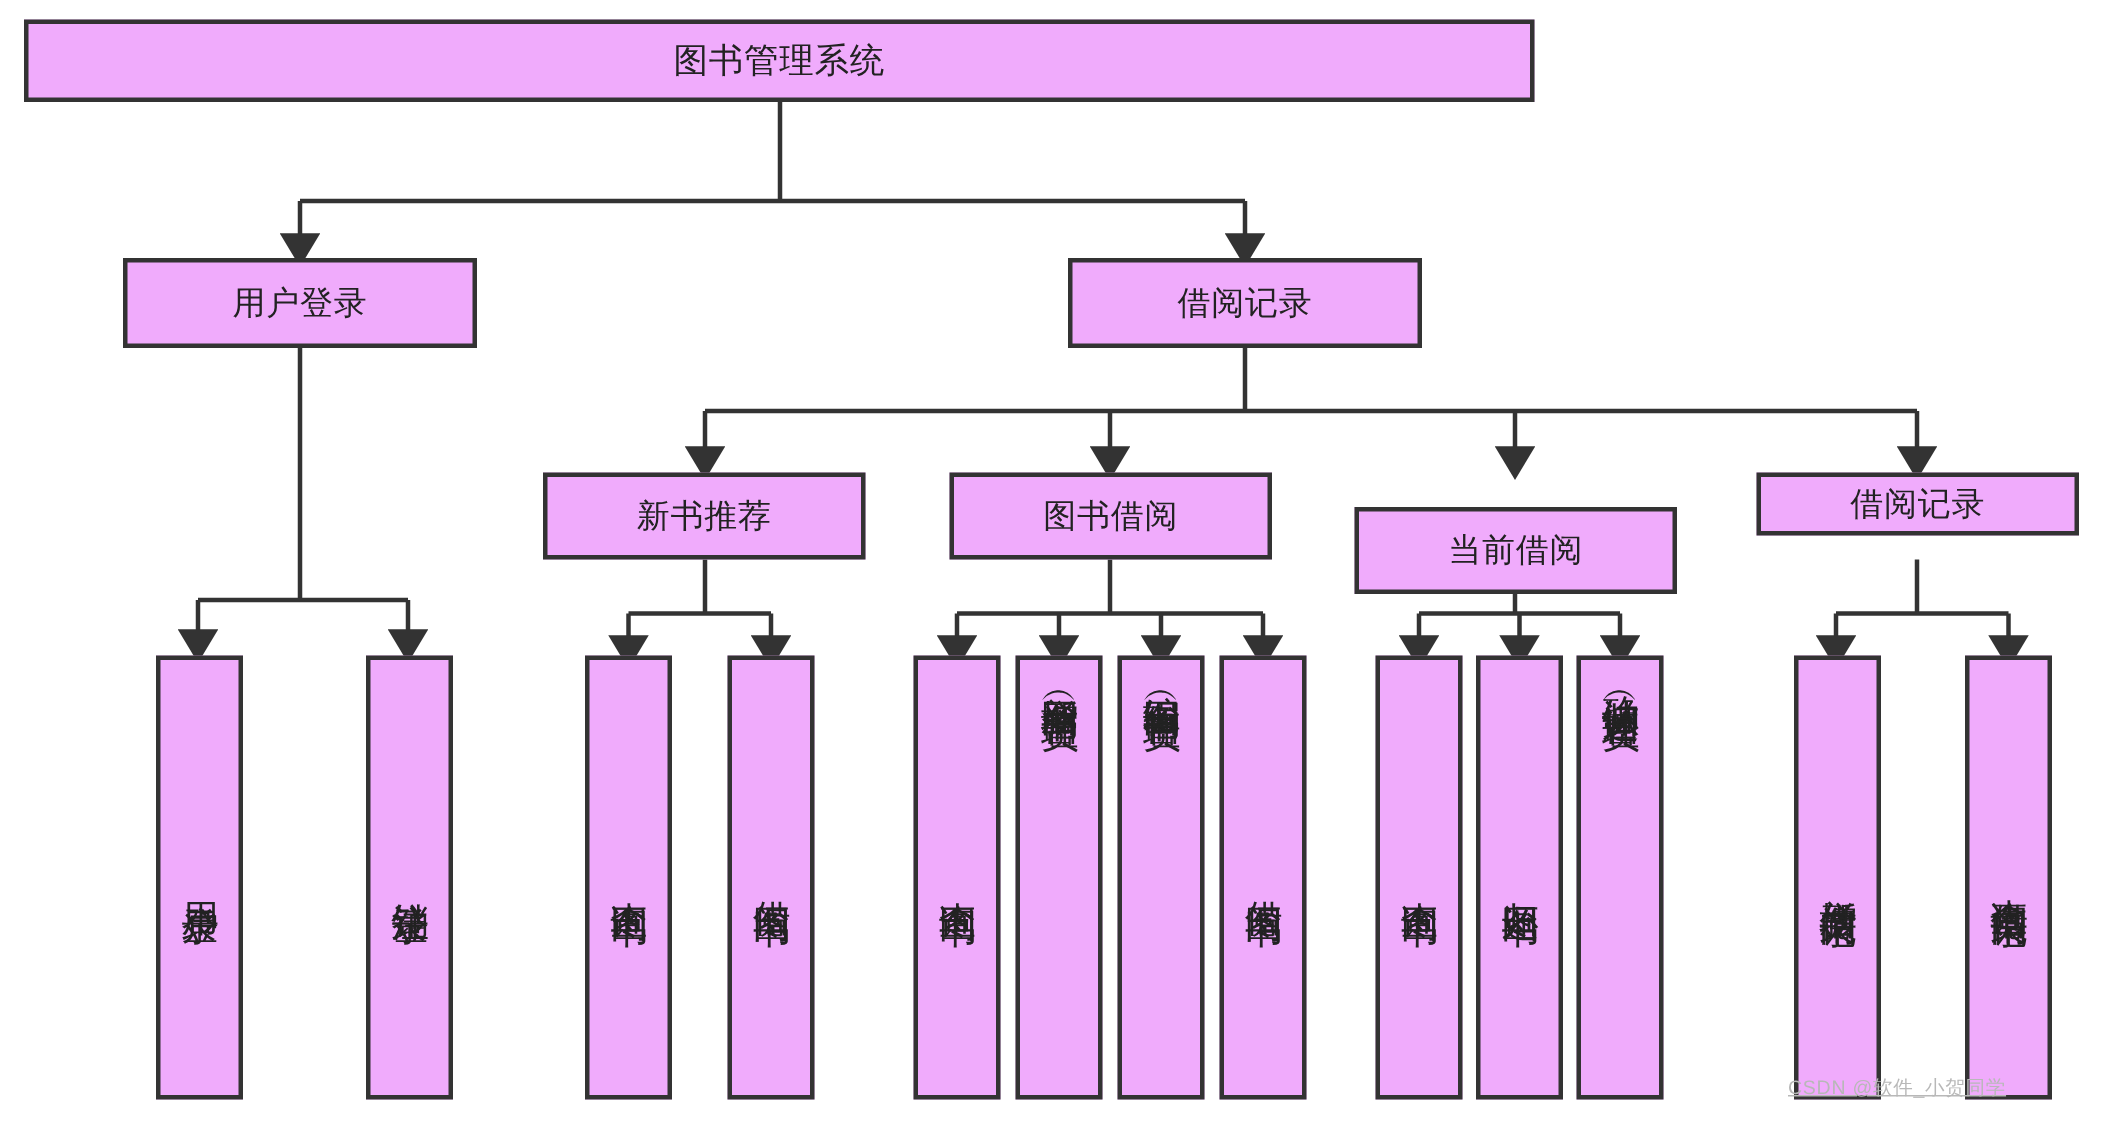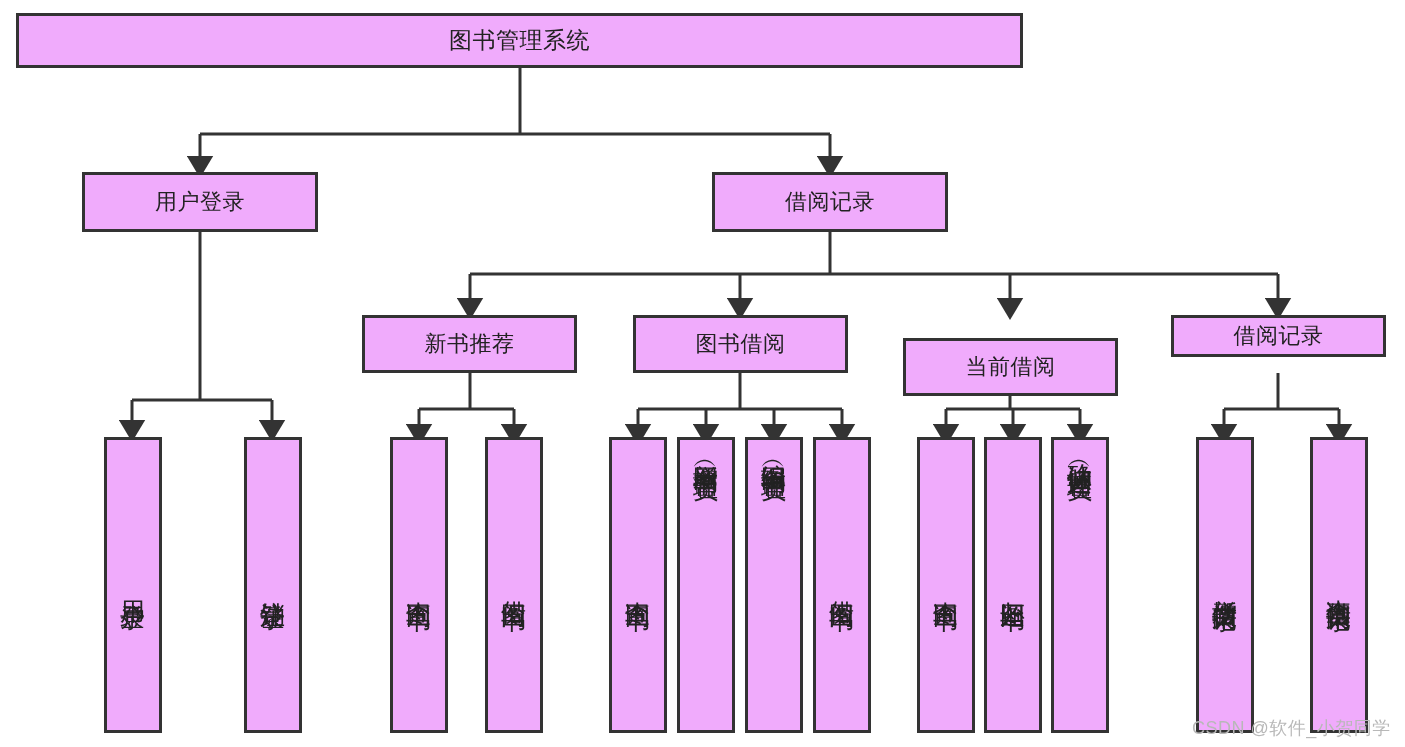--- a/index.html
+++ b/index.html
@@ -57,23 +57,24 @@
     letter-spacing: 2px;
     white-space: nowrap;
   }
   .node.vert.center {
     align-items: center;
     padding-top: 0;
   }
   .watermark {
     position: absolute;
     color: #b8b8b8;
-    font-size: 18px;
+    font-size: 13px;
     white-space: nowrap;
     letter-spacing: 0.5px;
+    text-decoration: underline;
   }
 </style>
 </head>
 <body>
 
 <div id="stage">
 
   <svg id="wires" viewBox="0 0 1405 747" xmlns="http://www.w3.org/2000/svg">
     <defs>
       <marker id="ah" markerWidth="9" markerHeight="9" refX="1.5" refY="4.5" orient="auto" markerUnits="strokeWidth">

